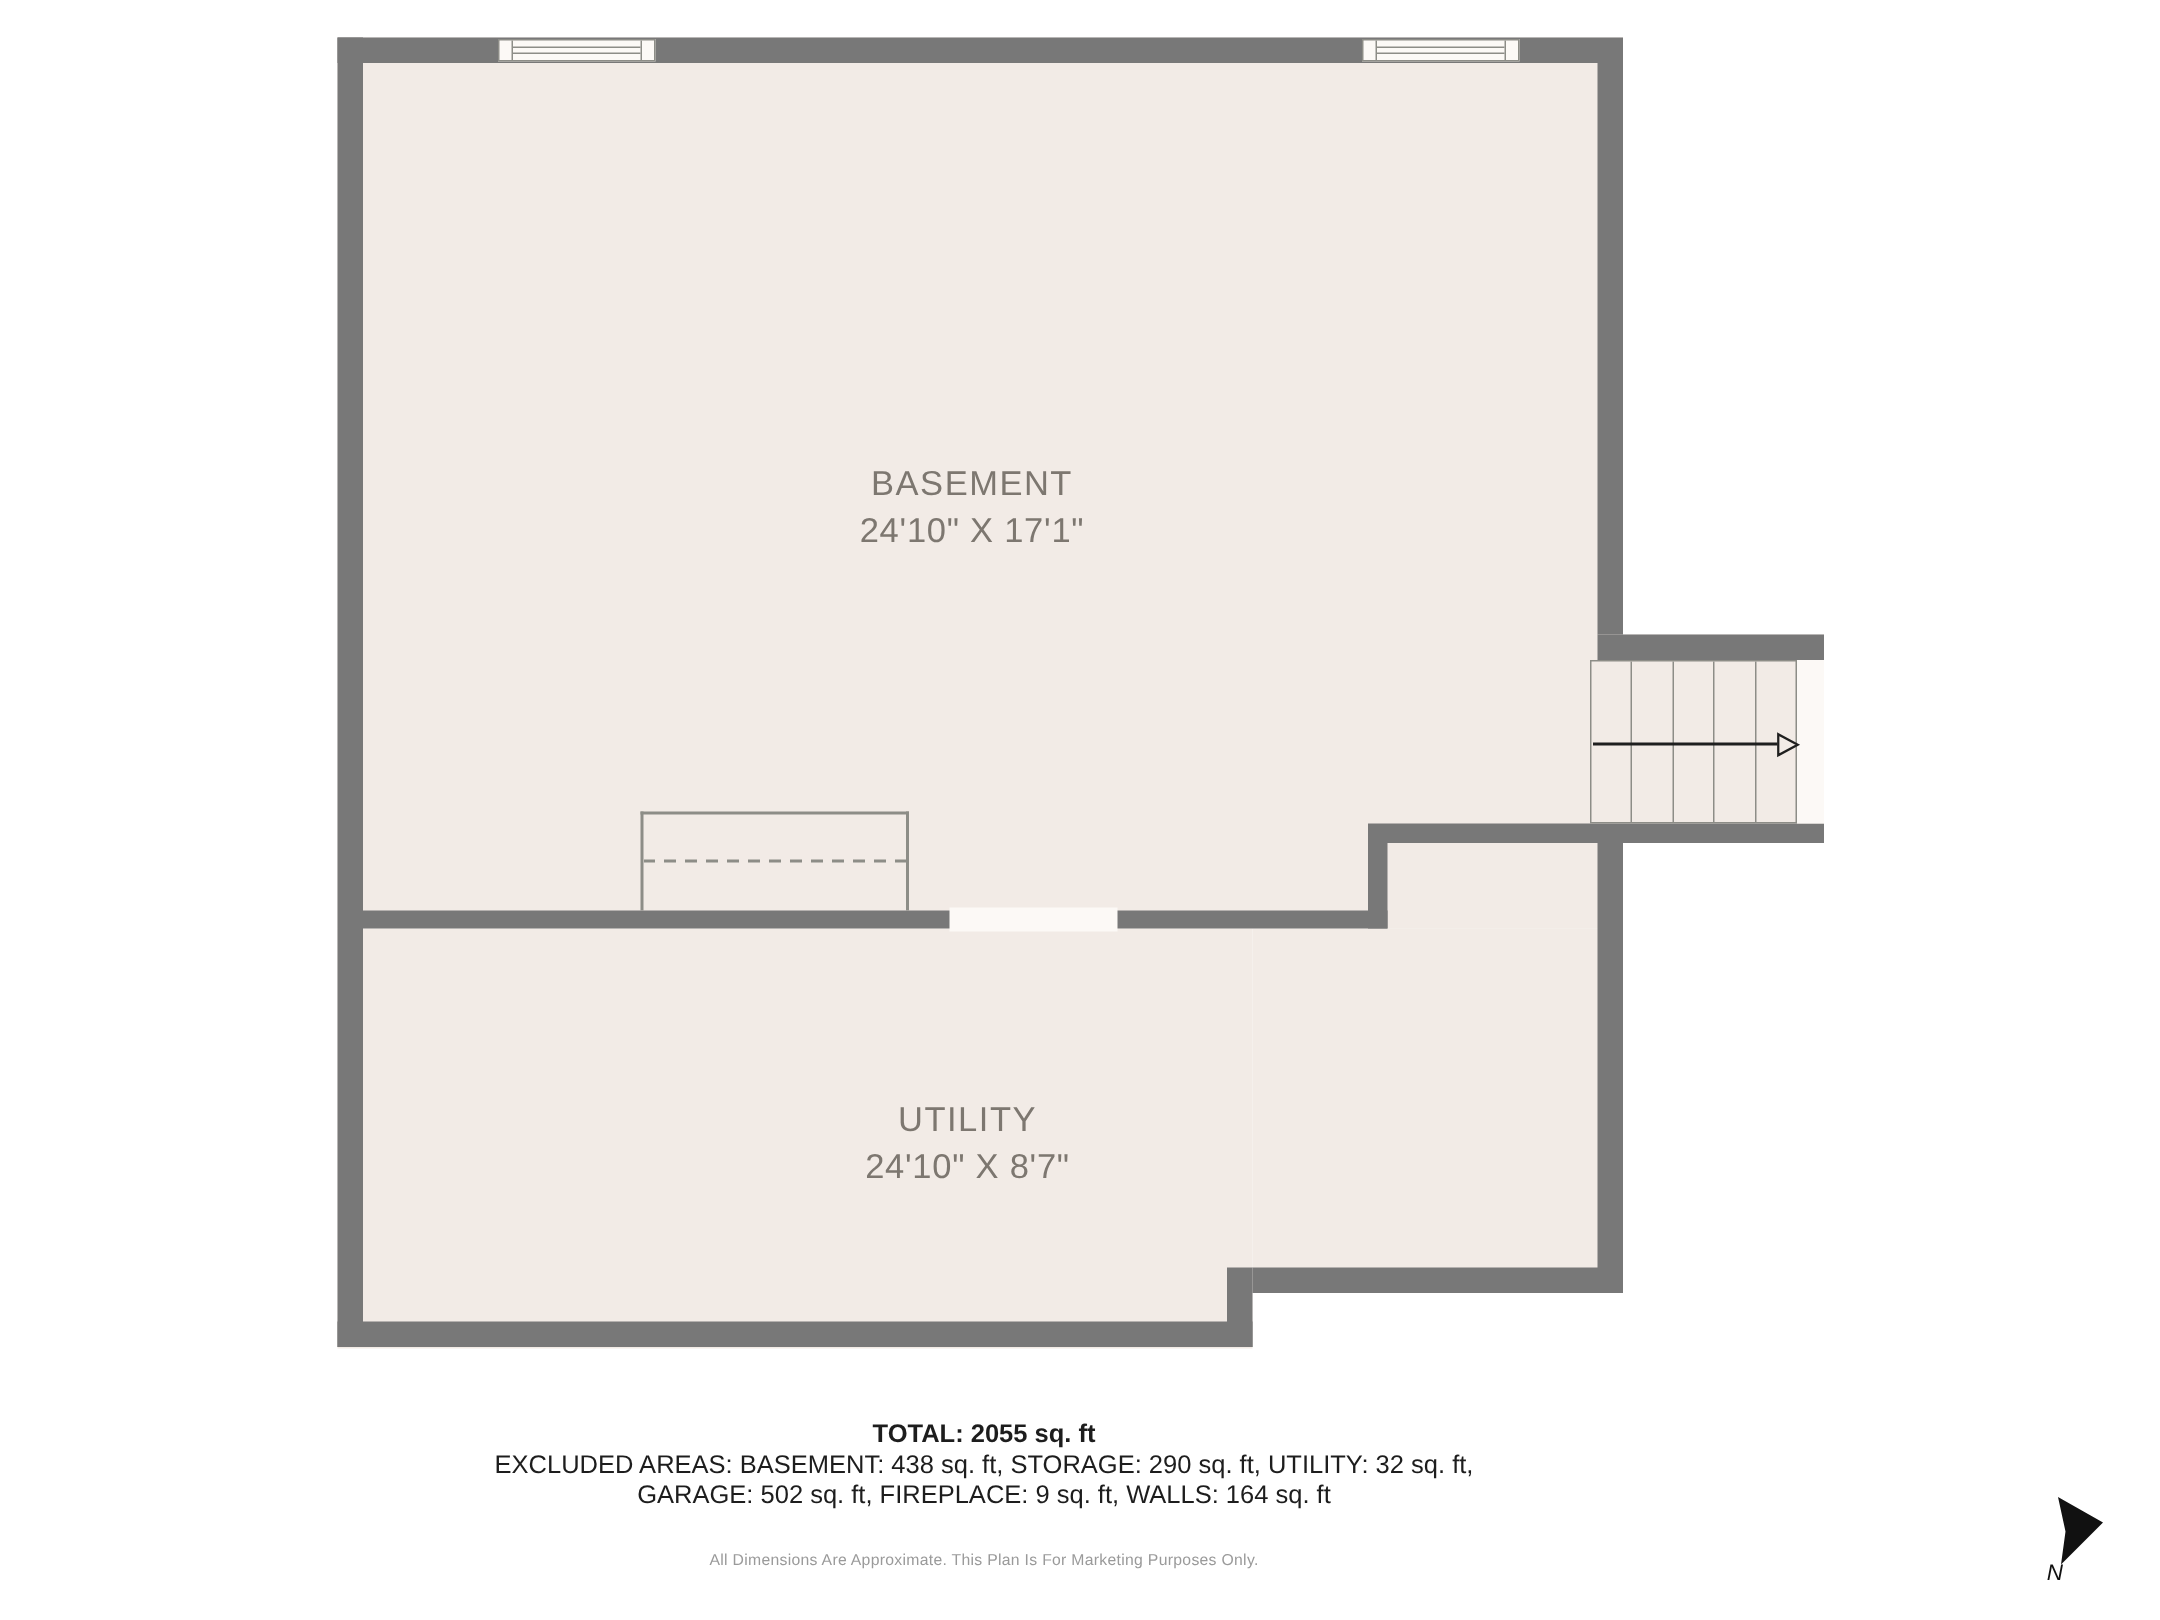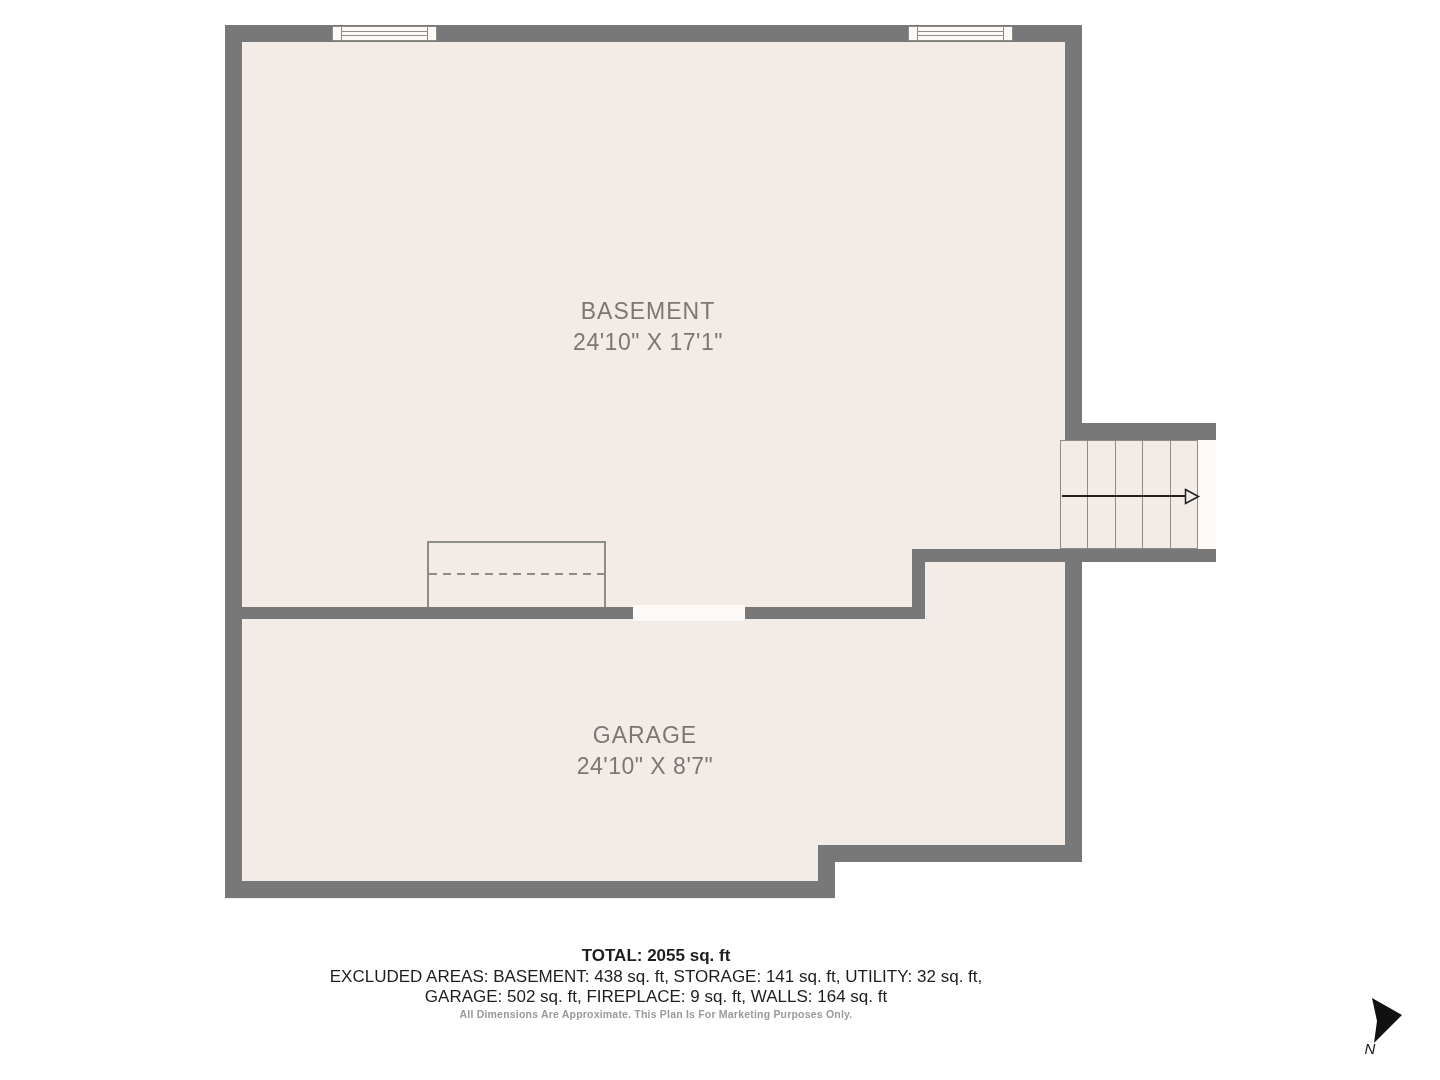--- a/index.html
+++ b/index.html
@@ -79,20 +79,21 @@
   .room-label {
     position: absolute;
     width: 400px;
     text-align: center;
     color: var(--label_text, #7d7770);
   }
   .room-label .room-name {
     font-size: 23px;
     letter-spacing: 1px;
     line-height: 24px;
+    margin-top: 11px;
   }
   .room-label .room-dims {
     font-size: 23px;
     letter-spacing: 0.5px;
     line-height: 24px;
     margin-top: 7px;
   }
   .room-label.basement { left: 448px; top: 299px; }
   .room-label.storage  { left: 445px; top: 723px; }
 
@@ -100,26 +101,25 @@
   .summary {
     position: absolute;
     left: 0; top: 946px; width: 1312px;
     text-align: center;
     color: var(--summary_text, #1d1d1d);
     font-size: 17px;
     line-height: 20.5px;
   }
   .summary .total { font-weight: bold; }
   .summary .disclaimer {
-    margin-top: 0;
+    margin-top: 26px;
     font-size: 10.5px;
     line-height: 12px;
     letter-spacing: 0.2px;
     color: var(--disclaimer_text, #9a9a9a);
-    font-weight: bold;
   }
 
   
   .compass-n {
     position: absolute;
     left: 1356px; top: 1040px; width: 28px;
     text-align: center;
     font-style: italic;
     font-size: 15px;
     color: #111111;
@@ -178,27 +178,27 @@
 
   <div class="dashed-box">
     <div class="dash-line"></div>
   </div>
 
   <div class="room-label basement">
     <div class="room-name">BASEMENT</div>
     <div class="room-dims">24'10" X 17'1"</div>
   </div>
   <div class="room-label storage">
-    <div class="room-name">GARAGE</div>
+    <div class="room-name">UTILITY</div>
     <div class="room-dims">24'10" X 8'7"</div>
   </div>
 
   <div class="summary">
     <div class="total">TOTAL: 2055 sq. ft</div>
-    <div class="line">EXCLUDED AREAS: BASEMENT: 438 sq. ft, STORAGE: 141 sq. ft, UTILITY: 32 sq. ft,</div>
+    <div class="line">EXCLUDED AREAS: BASEMENT: 438 sq. ft, STORAGE: 290 sq. ft, UTILITY: 32 sq. ft,</div>
     <div class="line">GARAGE: 502 sq. ft, FIREPLACE: 9 sq. ft, WALLS: 164 sq. ft</div>
     <div class="disclaimer">All Dimensions Are Approximate. This Plan Is For Marketing Purposes Only.</div>
   </div>
 
   <svg class="abs" style="left:1369px; top:996px;" width="36" height="50" viewBox="0 0 36 50">
     <polygon points="3,2 33,19 5,47 8,25" fill="#111111"></polygon>
   </svg>
   <div class="compass-n">N</div>
 
 </div>

